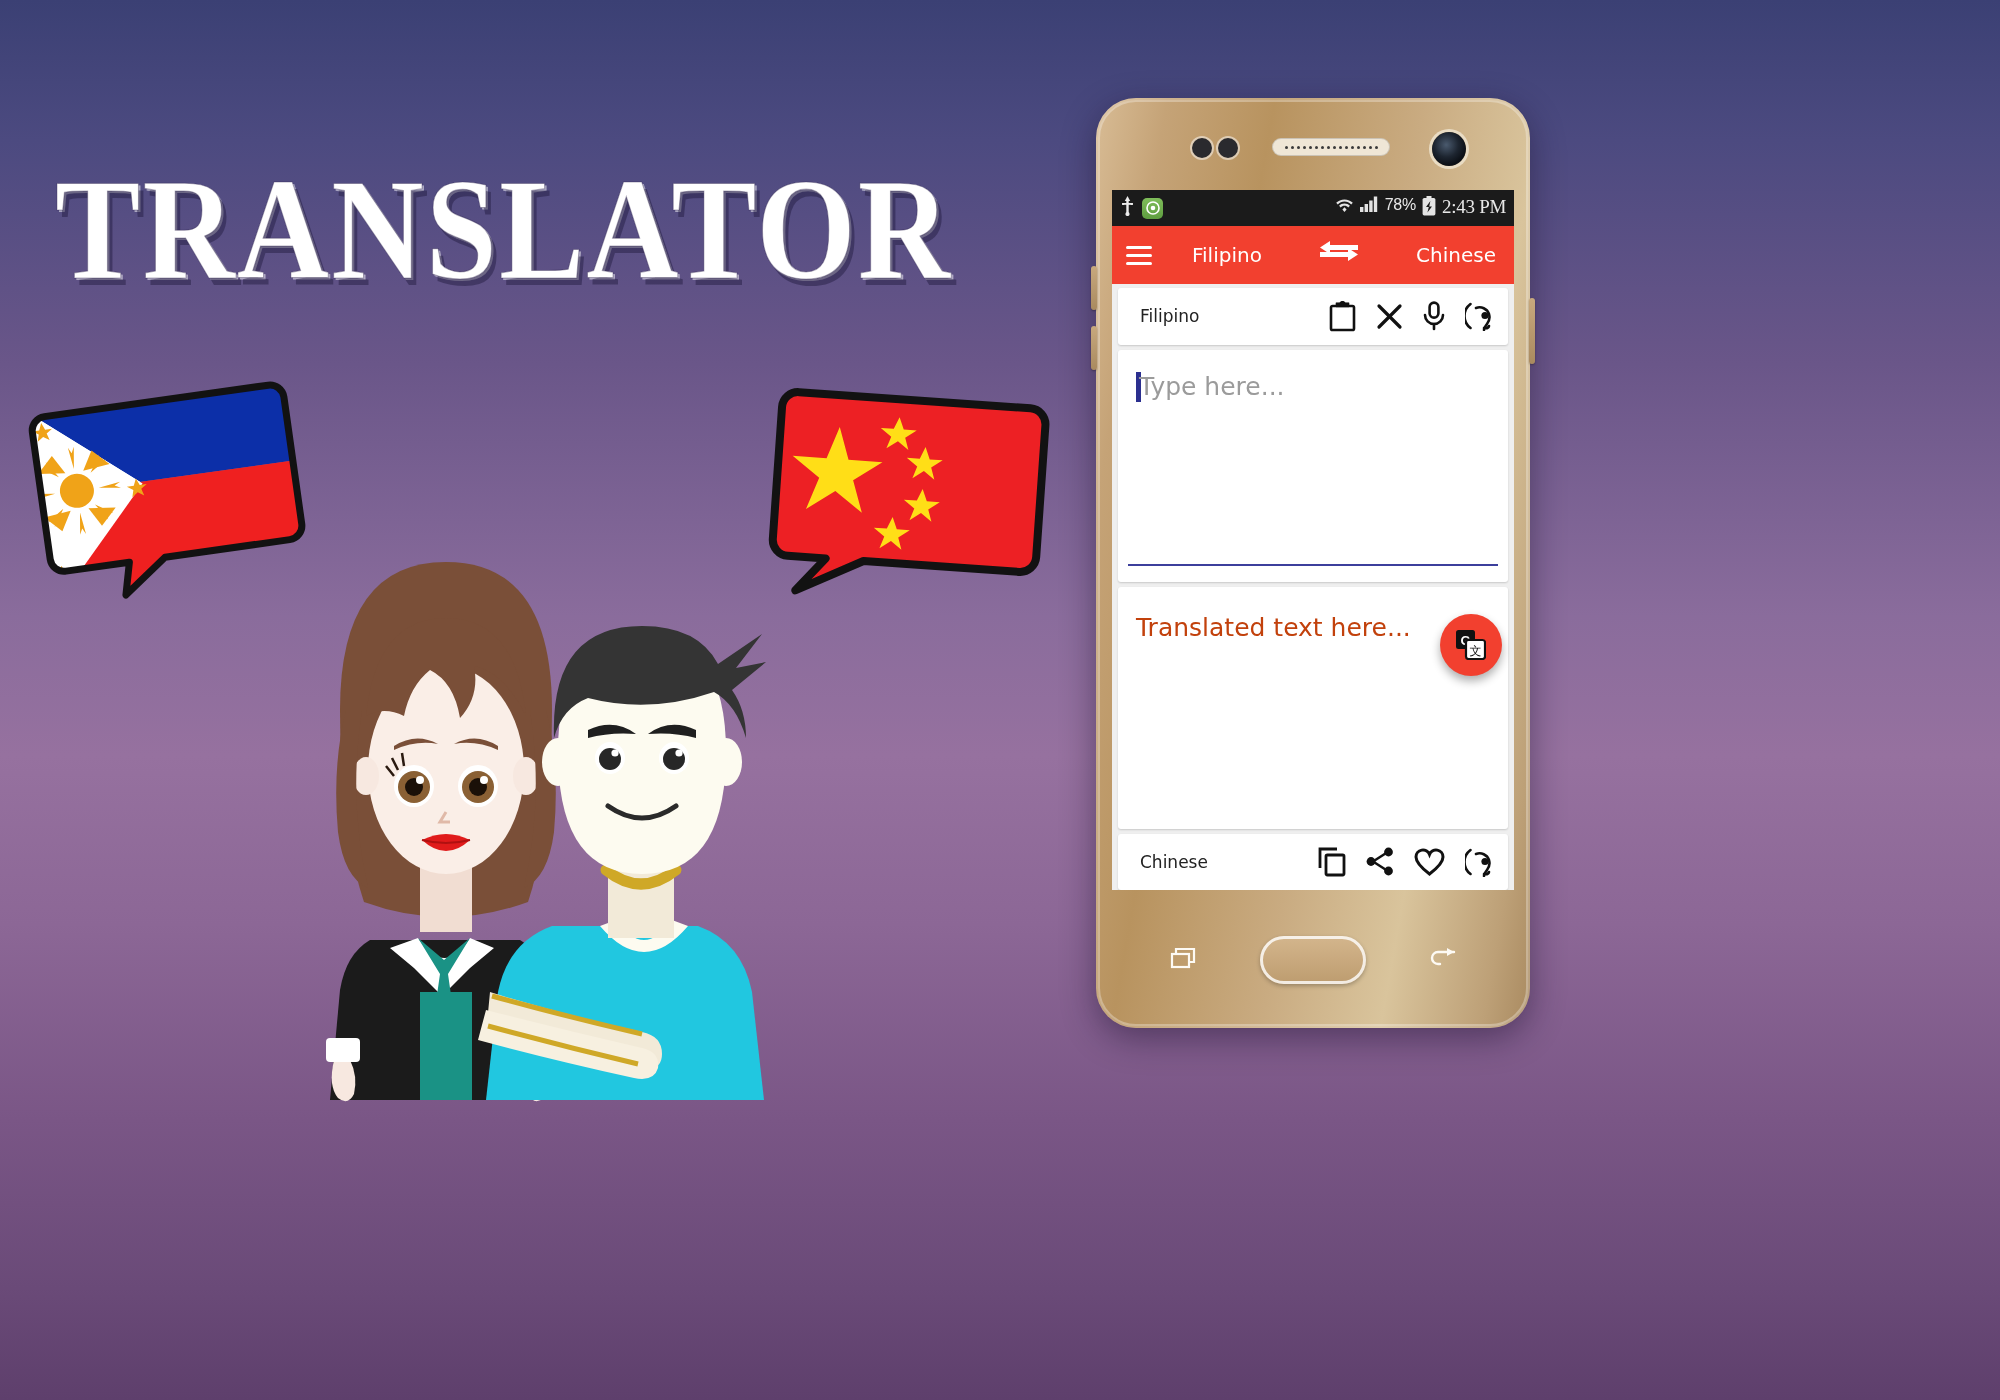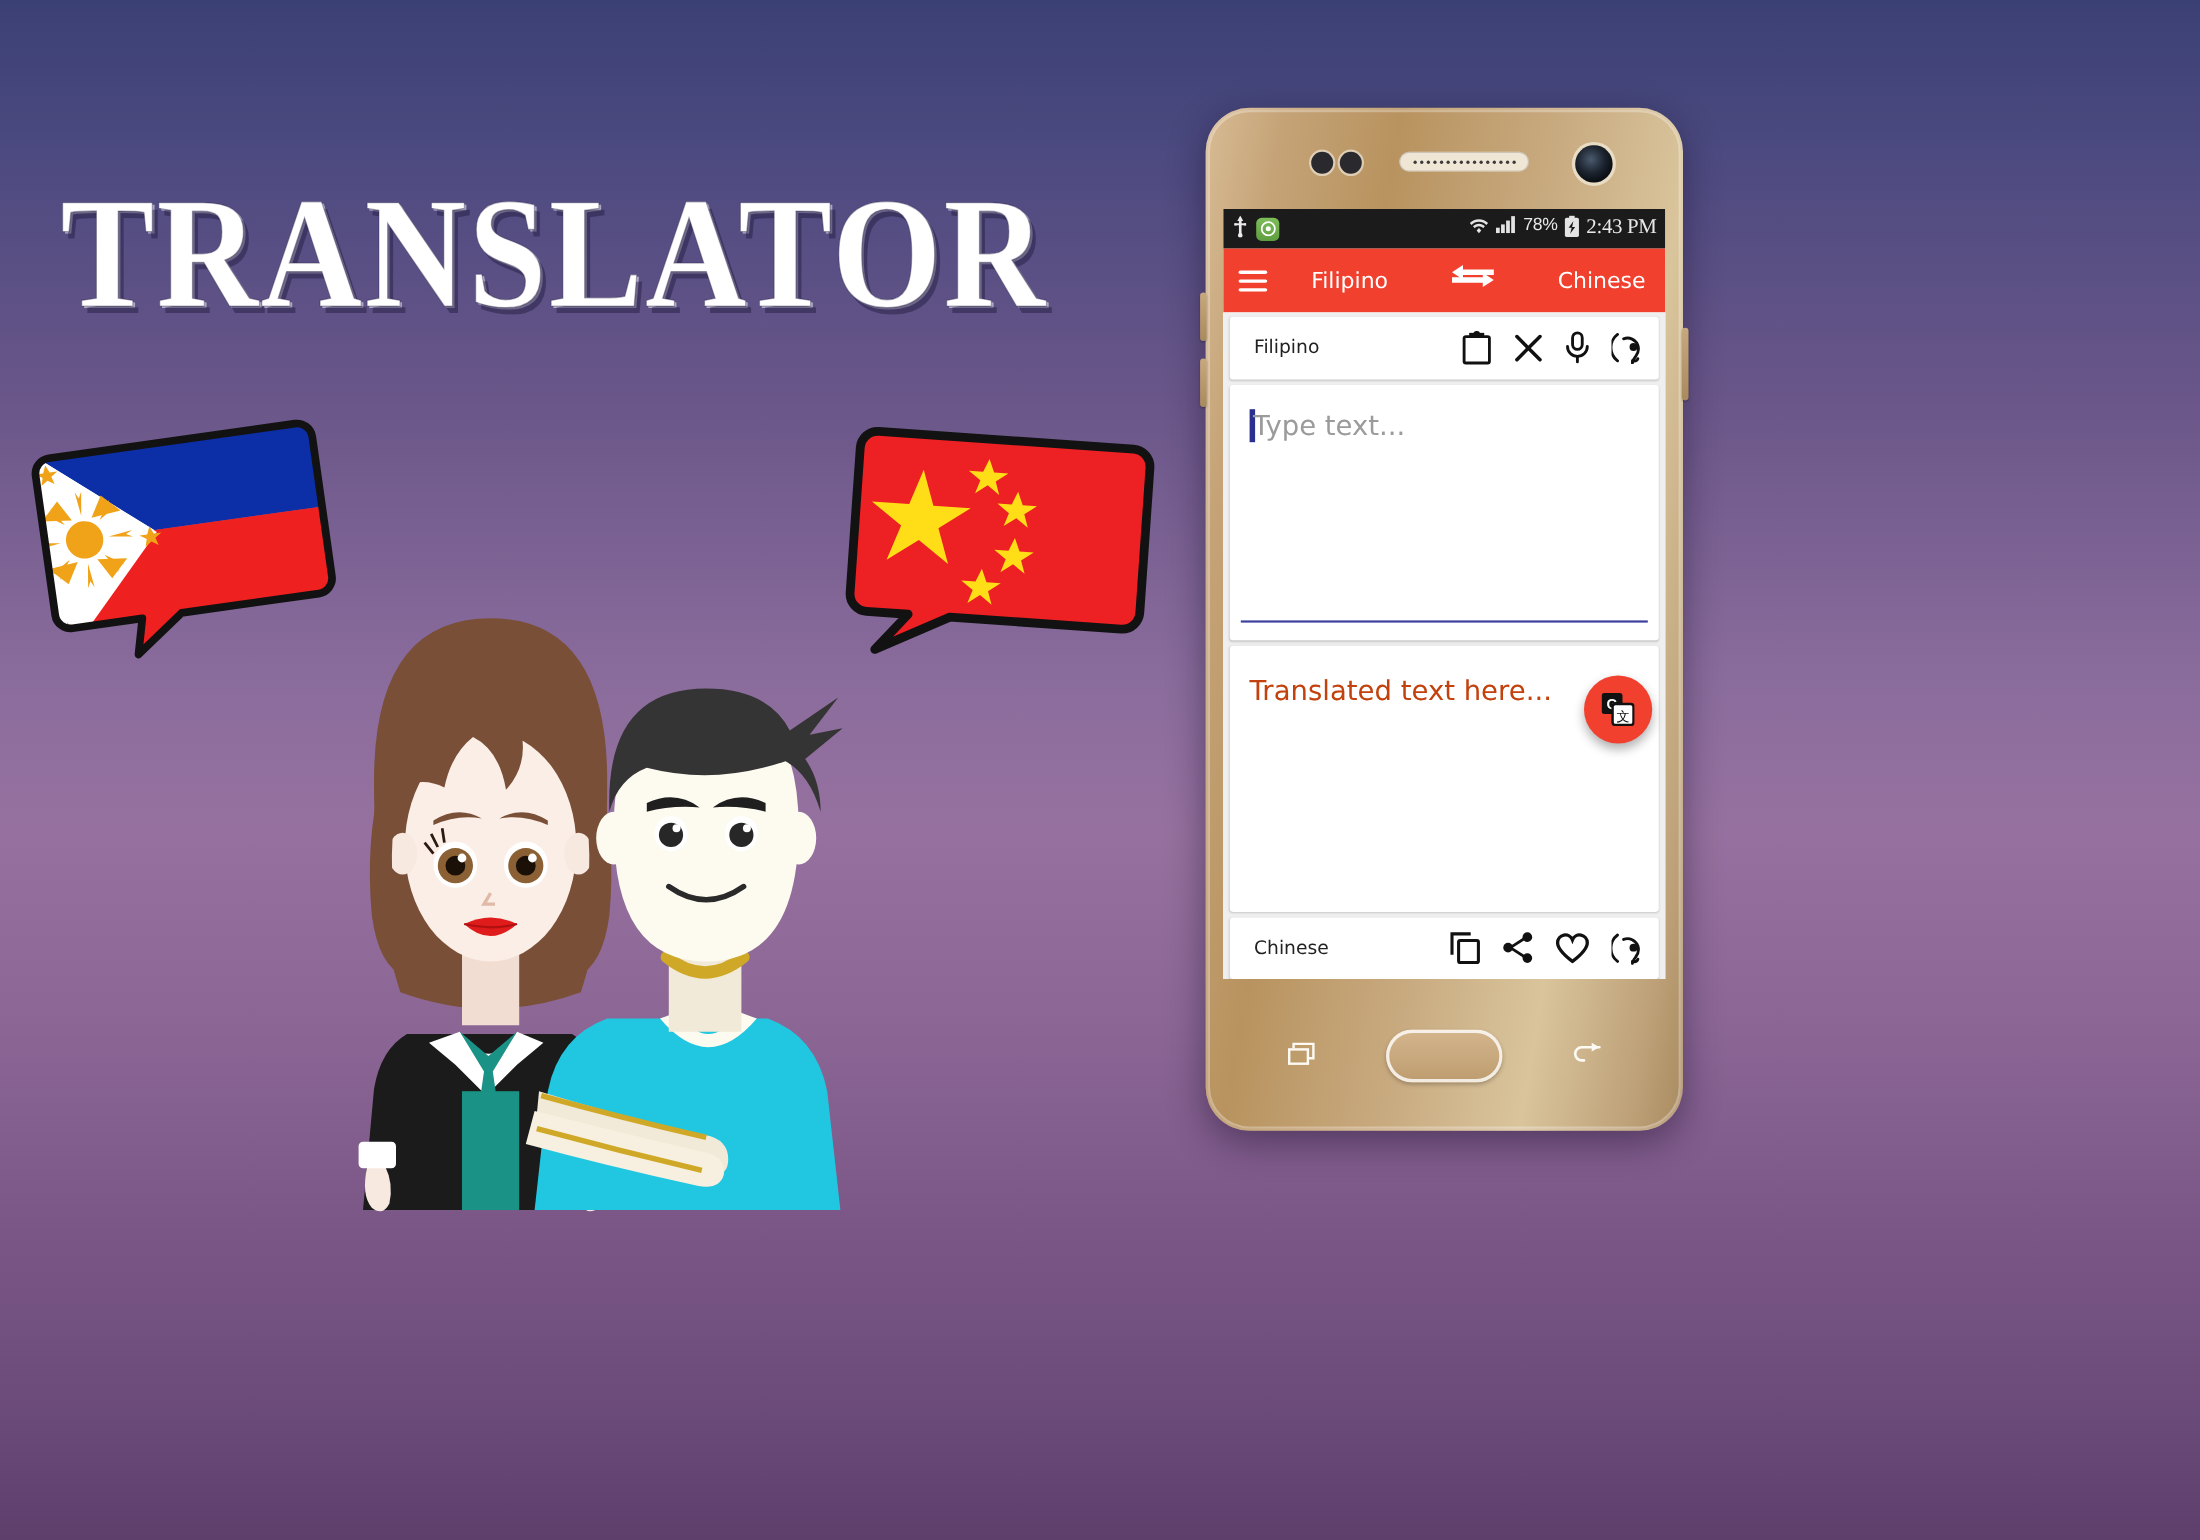--- a/index.html
+++ b/index.html
@@ -466,21 +466,21 @@
               <path d="M11 7 a10 10 0 0 1 13 6 a11 11 0 0 1 -2 10 q-3 4 -3 6"></path>
               <path d="M19 27 q4 1 5 -2"></path>
                 </g>
               <circle cx="20" cy="14.5" r="3.6" fill="#111"></circle>
               </svg>
           </span>
         </div>
       </div>
 
       <div class="card input-card">
-        <span class="caret"></span><span class="ph-text">Type text...</span>
+        <span class="caret"></span><span class="ph-text">Type here...</span>
         <div class="underline"></div>
       </div>
 
       <div class="card output-card">
         <span class="out-text">Translated text here...</span>
       </div>
 
       <div class="card toolbar-row bottom-card">
         <div class="tb-label">Chinese</div>
         <div class="tb-icons">

